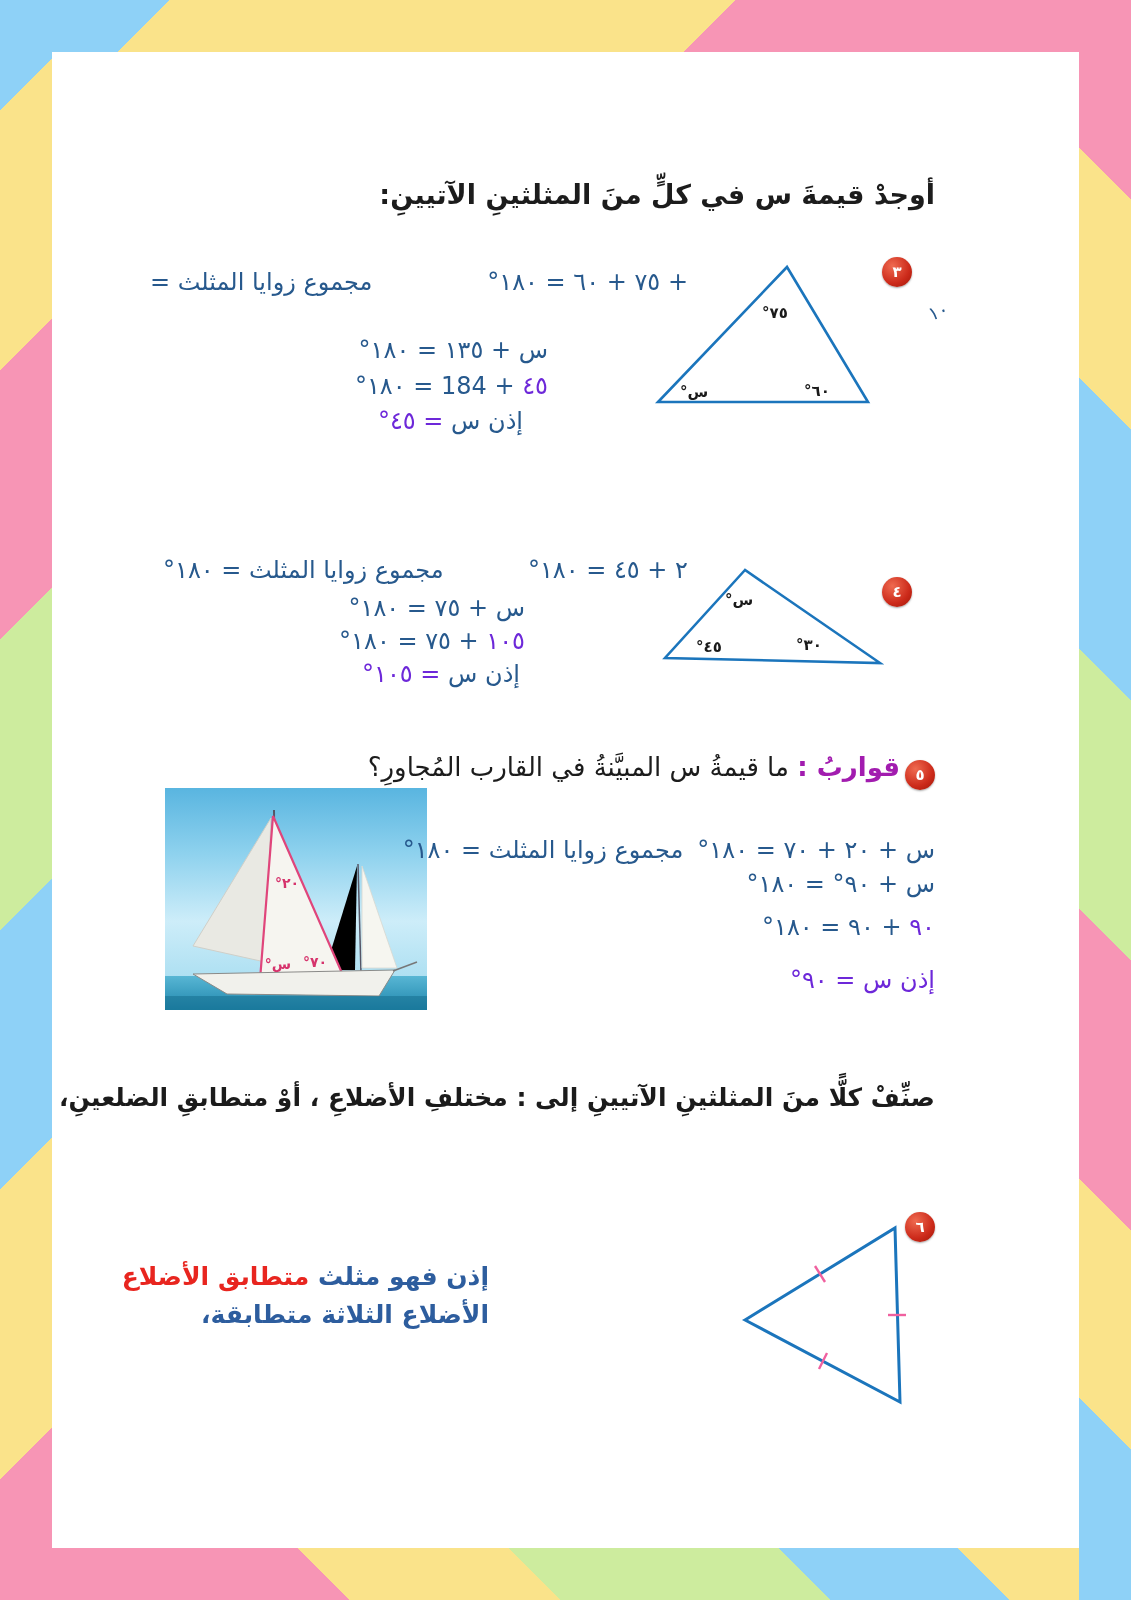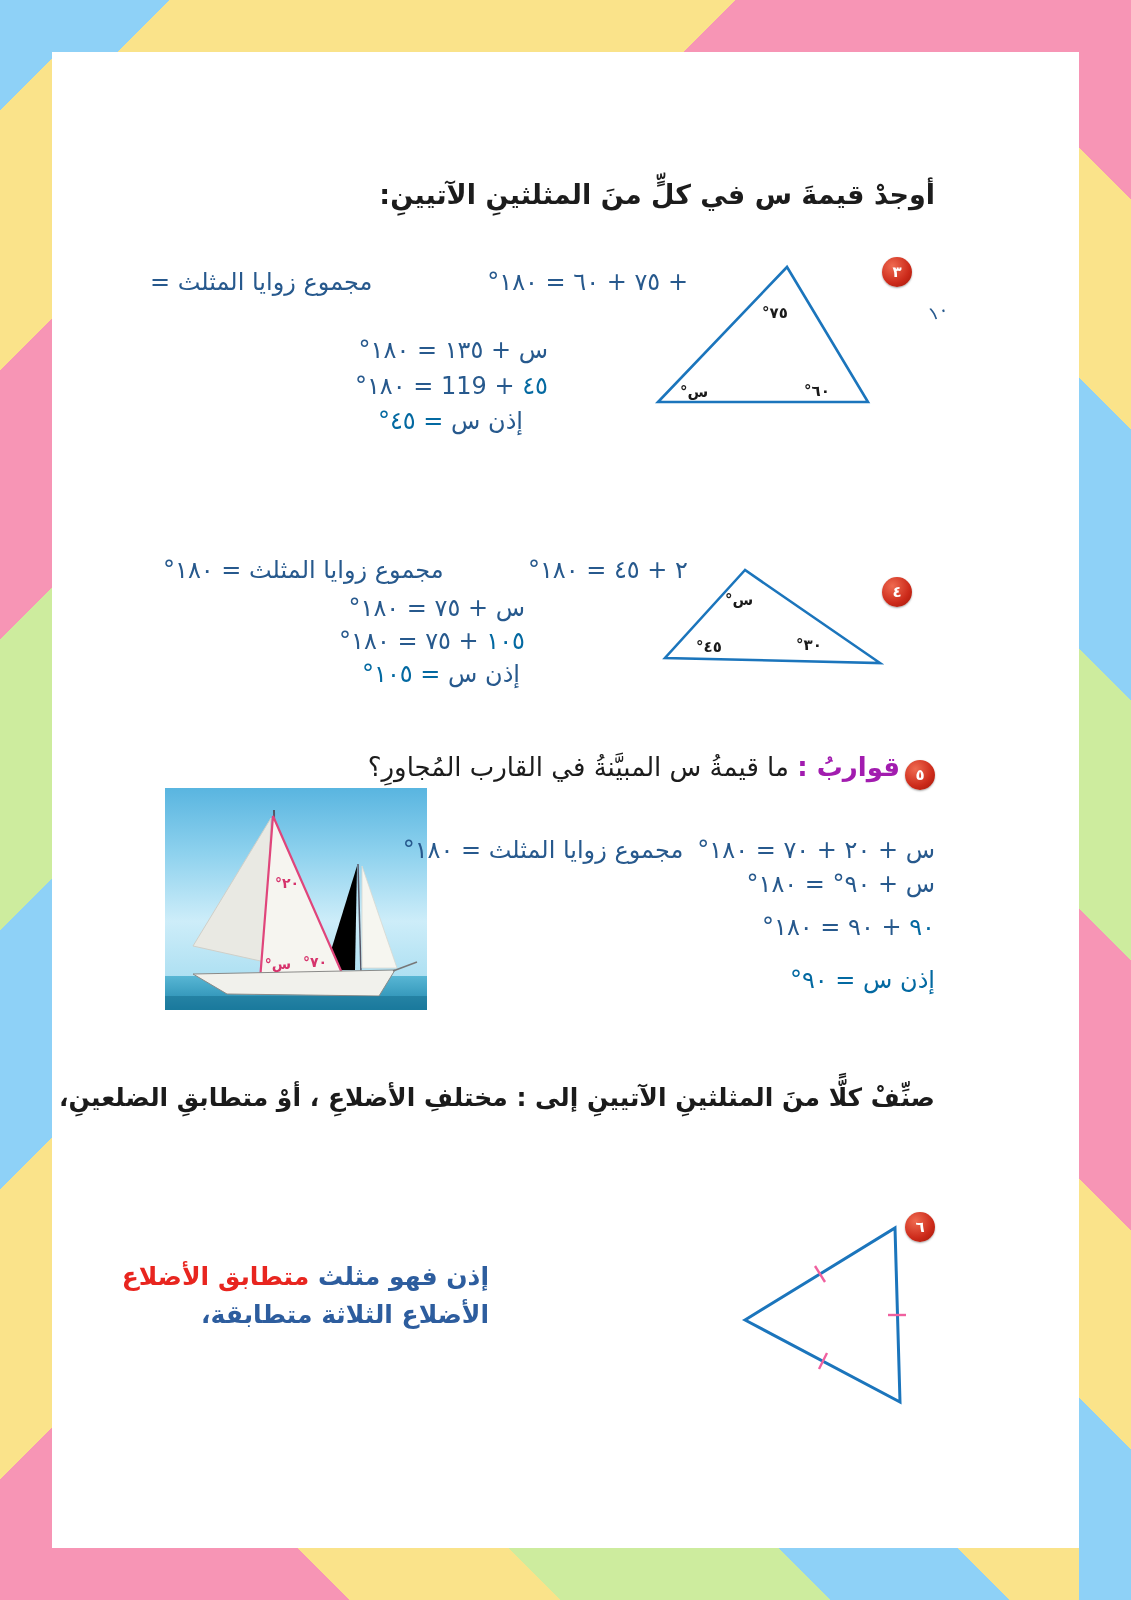--- a/index.html
+++ b/index.html
@@ -16,21 +16,21 @@
   .strip-right{left:1079px;top:0;width:52px;height:1600px;
     background:linear-gradient(225deg,#f795b5 0 141px,#fae38a 141px 304px,#8ed1f7 304px 495px,#cdec9e 495px 679px,#f795b5 679px 870px,#fae38a 870px 1025px,#8ed1f7 1025px 100%);}
   .content{position:absolute;left:52px;top:52px;width:1027px;height:1496px;background:#ffffff;}
 
   .abs{position:absolute;white-space:nowrap;}
   .rtl{direction:rtl;unicode-bidi:embed;}
   .heading{font-size:27px;font-weight:bold;color:#1c1c1c;}
   .eq{font-size:24px;color:#27598d;}
   .eqflex{display:flex;justify-content:space-between;direction:rtl;}
   .eqflex.tight{justify-content:flex-start;gap:14px;}
-  .red{color:#0369a1;}
+  .red{color:#6d28d9;}
   .blue{color:#27598d;}
   .badge{position:absolute;width:30px;height:30px;border-radius:50%;
     background:radial-gradient(circle at 35% 30%,#ef6a50,#cc2a1a 60%,#9e1606);
     color:#fff;font-size:15px;font-weight:bold;text-align:center;line-height:30px;
     box-shadow:0 1px 2px rgba(0,0,0,.35);}
   .note{font-size:19px;color:#27598d;transform:rotate(-20deg);}
   .qtitle{font-size:26px;}
   .qtitle .t{color:#a21caf;font-weight:bold;}
   .qtitle .q{color:#1c1c1c;margin-top:18px;}
   .classify{font-size:25px;color:#1b1b1b;font-weight:bold;text-align:right;line-height:44px;}
@@ -61,21 +61,21 @@
     <text x="169" y="143" font-size="15" font-weight="bold" fill="#1a1a1a" text-anchor="middle" style="direction:rtl">٦٠°</text>
   </svg>
 
   <div class="abs eq eqflex" style="left:150px;top:268px;width:538px;">
     <span>+ ٧٥ + ٦٠ = ١٨٠°</span>
     <span>مجموع زوايا المثلث =</span>
   </div>
   <div class="abs rtl eq" style="right:583px;top:336px;">س + ١٣٥ = ١٨٠°</div>
   <div class="abs rtl eq" style="right:583px;top:372px;">
     <span class="red">٤٥</span>
-    <span>+ 119 = ١٨٠°</span>
+    <span>+ 184 = ١٨٠°</span>
   </div>
   <div class="abs rtl eq" style="right:608px;top:407px;">
     <span class="blue">إذن س</span>
     <span class="red">= ٤٥°</span>
   </div>
 
   <div class="badge" style="left:882px;top:577px;">٤</div>
 
   <svg class="abs" style="left:655px;top:553px;" width="232" height="118" viewBox="0 0 232 118">
     <polygon points="90,17 10,105 225,110" fill="none" stroke="#1b75bc" stroke-width="2.6"></polygon>

